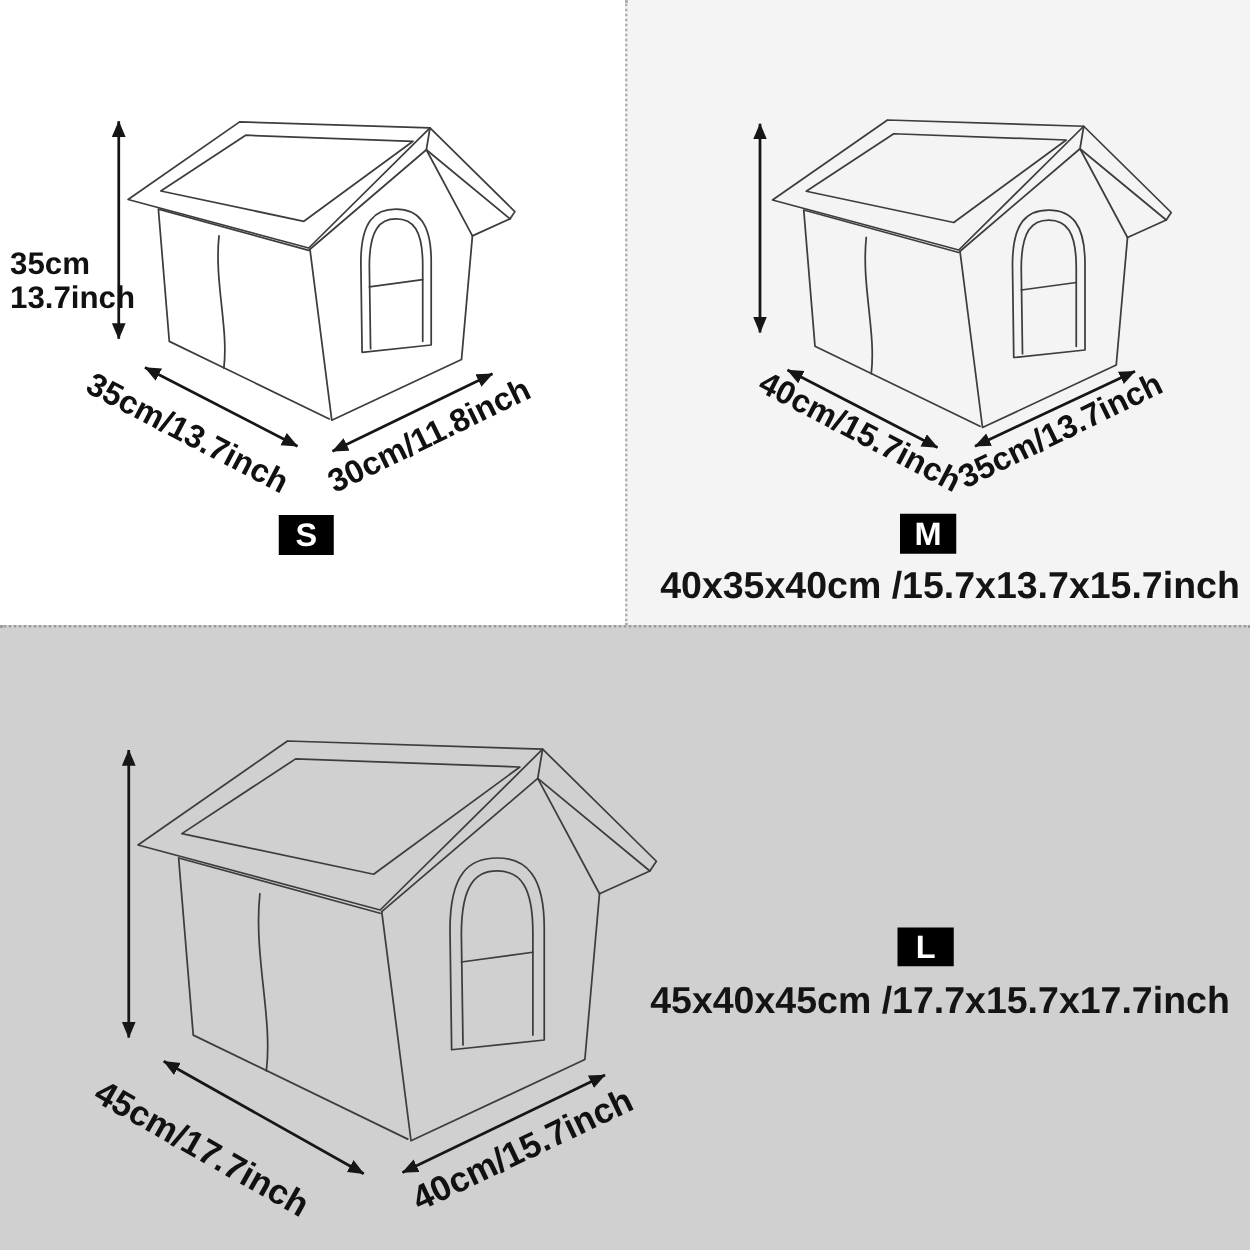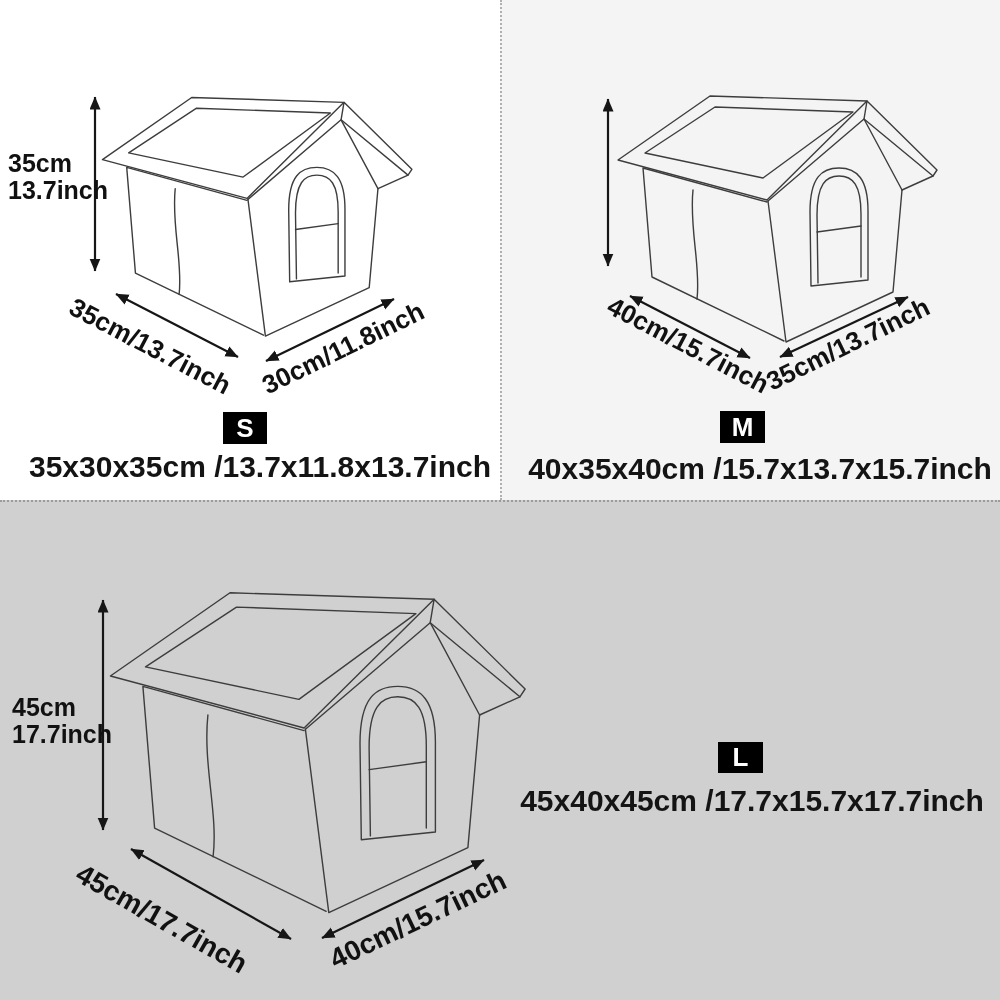--- a/index.html
+++ b/index.html
@@ -13,21 +13,21 @@
   #panel-l{left:0;top:500px;width:1000px;height:500px;background:#d0d0d0;}
   .v-divider{position:absolute;left:500px;top:0;height:500px;width:0;border-left:2px dotted #b0b0b0;z-index:5;}
   .h-divider{position:absolute;left:0;top:500px;width:1000px;height:0;border-top:2px dotted #9b9b9b;z-index:5;}
   .diagram{position:absolute;left:0;top:0;}
   svg text{
     font-family:"Liberation Sans",sans-serif;
     font-weight:600;fill:#111111;
   }
   .height-label{
     position:absolute;color:#111111;font-size:25px;font-weight:600;
-    line-height:27px;white-space:nowrap;
+    line-height:27px;white-space:nowrap;margin-top:48px;
   }
   .badge{
     position:absolute;background:#000000;color:#ffffff;
     display:flex;align-items:center;justify-content:center;
     font-size:26px;font-weight:700;
   }
   .summary{
     position:absolute;color:#141414;font-size:30px;font-weight:700;
     text-align:center;white-space:nowrap;
   }
@@ -63,21 +63,20 @@
     <line x1="116" y1="294" x2="238" y2="357" stroke="#161616" stroke-width="2.2" marker-start="url(#arrow-head)" marker-end="url(#arrow-head)"></line>
     <text transform="translate(146,354) rotate(27.5)" text-anchor="middle" font-size="26">35cm/13.7inch</text>
     <line x1="266" y1="361" x2="394" y2="299" stroke="#161616" stroke-width="2.2" marker-start="url(#arrow-head)" marker-end="url(#arrow-head)"></line>
     <text transform="translate(347,356) rotate(-26)" text-anchor="middle" font-size="26">30cm/11.8inch</text>
   </svg>
   <div class="height-label" style="left:8px;top:150px;">
     <div>35cm</div>
     <div>13.7inch</div>
   </div>
   <div class="badge" style="left:223px;top:412px;width:44px;height:32px;">S</div>
-  <div class="summary" style="left:10px;top:450px;width:500px;">35x30x35cm /13.7x11.8x13.7inch</div>
 </div>
 
 <div class="panel" id="panel-m">
   <svg class="diagram" width="500" height="500" viewBox="0 0 500 500">
     <line x1="108" y1="99" x2="108" y2="266" stroke="#161616" stroke-width="2.2" marker-start="url(#arrow-head)" marker-end="url(#arrow-head)"></line>
     <use href="#house-art" transform="translate(100,80)"></use>
     <line x1="130" y1="296" x2="250" y2="358" stroke="#161616" stroke-width="2.2" marker-start="url(#arrow-head)" marker-end="url(#arrow-head)"></line>
     <text transform="translate(184,353) rotate(27.5)" text-anchor="middle" font-size="26">40cm/15.7inch</text>
     <line x1="280" y1="357" x2="408" y2="297" stroke="#161616" stroke-width="2.2" marker-start="url(#arrow-head)" marker-end="url(#arrow-head)"></line>
     <text transform="translate(352,352) rotate(-26)" text-anchor="middle" font-size="26">35cm/13.7inch</text>
@@ -88,22 +87,18 @@
 
 <div class="panel" id="panel-l">
   <svg class="diagram" width="1000" height="500" viewBox="0 0 1000 500">
     <line x1="103" y1="100" x2="103" y2="330" stroke="#161616" stroke-width="2.2" marker-start="url(#arrow-head)" marker-end="url(#arrow-head)"></line>
     <use href="#house-art" transform="translate(87,72) scale(1.3)"></use>
     <line x1="131" y1="349" x2="291" y2="439" stroke="#161616" stroke-width="2.2" marker-start="url(#arrow-head)" marker-end="url(#arrow-head)"></line>
     <text transform="translate(157,427) rotate(29.5)" text-anchor="middle" font-size="28">45cm/17.7inch</text>
     <line x1="322" y1="438" x2="484" y2="360" stroke="#161616" stroke-width="2.2" marker-start="url(#arrow-head)" marker-end="url(#arrow-head)"></line>
     <text transform="translate(422,428) rotate(-25.5)" text-anchor="middle" font-size="28">40cm/15.7inch</text>
   </svg>
-  <div class="height-label" style="left:12px;top:194px;">
-    <div>45cm</div>
-    <div>17.7inch</div>
-  </div>
   <div class="badge" style="left:718px;top:242px;width:45px;height:31px;">L</div>
   <div class="summary" style="left:502px;top:284px;width:500px;">45x40x45cm /17.7x15.7x17.7inch</div>
 </div>
 
 <div class="v-divider"></div>
 <div class="h-divider"></div>
 
 </body></html>

